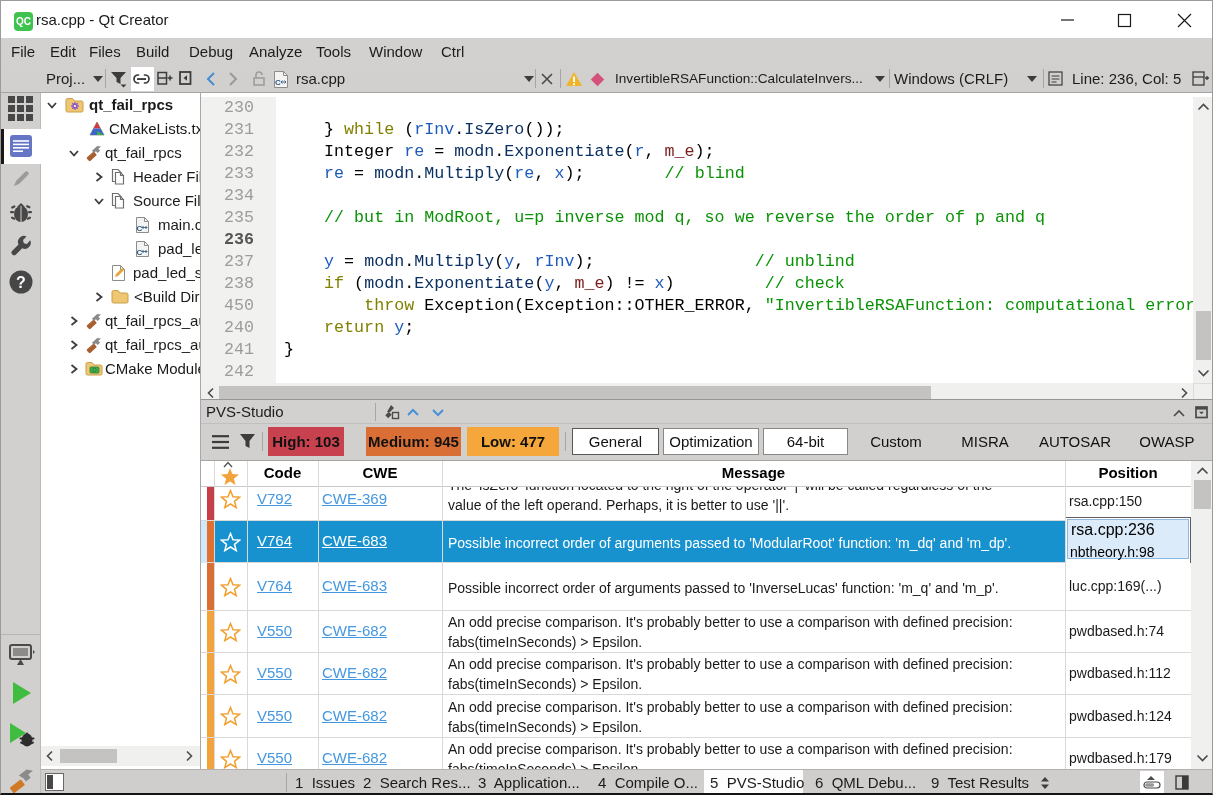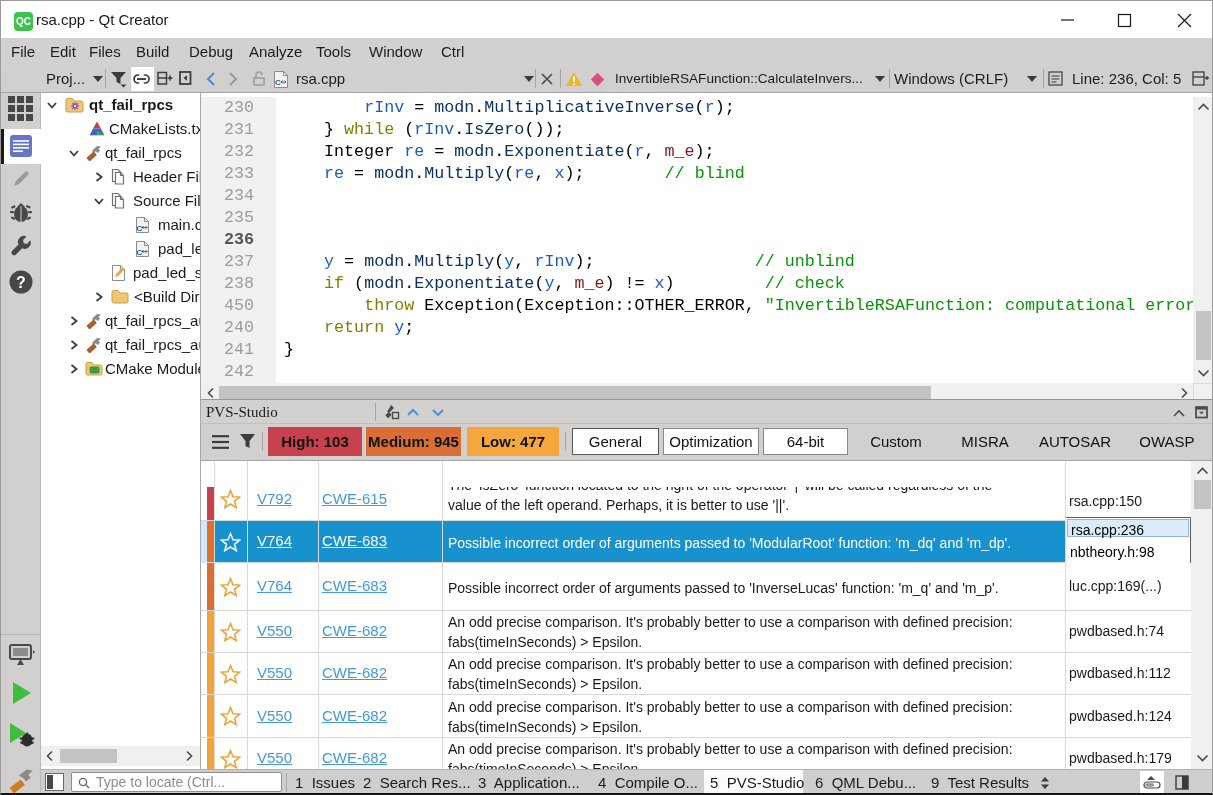--- a/index.html
+++ b/index.html
@@ -31,21 +31,21 @@
 #editor { position:absolute; left:200px; top:96px; width:1123px; height:306px; background:#fff; }
 #gutter { position:absolute; left:0; top:0; width:75px; height:286px; background:#f1f1f0; }
 .ln { position:absolute; left:0; width:53px; text-align:right; height:22px; line-height:22px; font-family:"Liberation Mono", monospace; font-size:16.7px; color:#9c9c9c; }
 .cl { position:absolute; left:83px; height:22px; line-height:22px; font-family:"Liberation Mono", monospace; font-size:16.7px; color:#000; white-space:pre; }
 .kw { color:#808000; } .loc { color:#1d5bbf; } .obj { color:#0b3063; }
 .mem { color:#79201f; } .cmt { color:#0a9306; } .str { color:#0a9306; }
 
 .sbtrack { position:absolute; background:#f0f0ef; }
 .sbthumb { position:absolute; background:#c5c3c2; }
 
-#pvstitle { position:absolute; left:200px; top:398px; width:1013px; height:25px; background:#d2d1d0; border-top:1px solid #989694; border-bottom:1px solid #c2c0be;font-family:Liberation Serif, serif; }
+#pvstitle { position:absolute; left:200px; top:398px; width:1013px; height:25px; background:#d2d1d0; border-top:1px solid #989694; border-bottom:1px solid #c2c0be; }
 #pvsbar { position:absolute; left:200px; top:423px; width:1013px; height:37px; background:#d1d0cf; border-bottom:1px solid #a7a5a3; }
 .sevbtn { position:absolute; top:3px; height:29px; line-height:29px; text-align:center; font-size:15px; font-weight:bold; color:#111; }
 .tglbtn { position:absolute; top:4px; height:27px; line-height:25px; text-align:center; font-size:15px; color:#111; background:#fff; border:1px solid #8a8886; }
 .flatbtn { position:absolute; top:4px; height:27px; line-height:27px; text-align:center; font-size:15px; color:#111; }
 
 #ptable { position:absolute; left:200px; top:460px; width:990px; height:308px; background:#fff; overflow:hidden; }
 .col { position:absolute; top:0; bottom:0; width:1px; background:#d9d9d8; }
 .prow { position:absolute; left:0; width:990px; border-bottom:1px solid #d9d9d8; background:#fff; }
 .stripe { position:absolute; left:6px; top:0; bottom:0; width:7px; }
 .lnk { font-size:15px; color:#4597e0; text-decoration:underline; }
@@ -387,24 +387,24 @@
     <div class="ln" style="top:66px">233</div>
     <div class="ln" style="top:88px">234</div>
     <div class="ln" style="top:110px">235</div>
     <div class="ln" style="top:132px;color:#555;font-weight:bold">236</div>
     <div class="ln" style="top:154px">237</div>
     <div class="ln" style="top:176px">238</div>
     <div class="ln" style="top:198px">450</div>
     <div class="ln" style="top:220px">240</div>
     <div class="ln" style="top:242px">241</div>
     <div class="ln" style="top:264px">242</div>
-    <div class="cl" style="top:0">        <span class="loc">rInv</span> = <span class="obj">modn</span>.<span class="obj">MultiplicativeInverse</span>(<span class="loc">r</span>);</div>
     <div class="cl" style="top:22px">    } <span class="kw">while</span> (<span class="loc">rInv</span>.<span class="obj">IsZero</span>());</div>
     <div class="cl" style="top:44px">    Integer <span class="loc">re</span> = <span class="obj">modn</span>.<span class="obj">Exponentiate</span>(<span class="loc">r</span>, <span class="mem">m_e</span>);</div>
     <div class="cl" style="top:66px">    <span class="loc">re</span> = <span class="obj">modn</span>.<span class="obj">Multiply</span>(<span class="loc">re</span>, <span class="loc">x</span>);        <span class="cmt">// blind</span></div>
+    <div class="cl" style="top:110px">    <span class="cmt">// but in ModRoot, u=p inverse mod q, so we reverse the order of p and q</span></div>
     <div class="cl" style="top:154px">    <span class="loc">y</span> = <span class="obj">modn</span>.<span class="obj">Multiply</span>(<span class="loc">y</span>, <span class="loc">rInv</span>);                <span class="cmt">// unblind</span></div>
     <div class="cl" style="top:176px">    <span class="kw">if</span> (<span class="obj">modn</span>.<span class="obj">Exponentiate</span>(<span class="loc">y</span>, <span class="mem">m_e</span>) != <span class="loc">x</span>)         <span class="cmt">// check</span></div>
     <div class="cl" style="top:198px">        <span class="kw">throw</span> Exception(Exception::OTHER_ERROR, <span class="str">"InvertibleRSAFunction: computational error");</span></div>
     <div class="cl" style="top:220px">    <span class="kw">return</span> <span class="loc">y</span>;</div>
     <div class="cl" style="top:242px">}</div>
 
     <div class="sbtrack" style="left:992px;top:0;width:21px;height:286px"></div>
     <svg class="abs" style="left:996px;top:5px" width="13" height="10">
         <path d="M1.5 7.5 L6.5 2.5 L11.5 7.5" fill="none" stroke="#4a4a4a" stroke-width="1.6"></path>
       </svg>
@@ -451,59 +451,71 @@
         <g stroke="#3c3c3c" stroke-width="2.2">
           <line x1="1" y1="2.2" x2="18" y2="2.2"></line>
           <line x1="1" y1="8" x2="18" y2="8"></line>
           <line x1="1" y1="13.8" x2="18" y2="13.8"></line>
         </g>
       </svg>
     <svg class="abs" style="left:38px;top:9px" width="17" height="17">
         <path d="M1 1 L16 1 L10.5 8 L10.5 15 L6.5 13 L6.5 8 Z" fill="#3c3c3c"></path>
       </svg>
     <div class="vsep" style="left:61px;top:8px"></div>
-    <div class="sevbtn" style="left:67px;width:94px;background:#c8414e">High: 103</div>
+    <div class="sevbtn" style="left:67px;width:76px;background:#c8414e">High: 103</div>
     <div class="sevbtn" style="left:165px;width:95px;background:#d96f35">Medium: 945</div>
     <div class="sevbtn" style="left:266px;width:92px;background:#f6a73c">Low: 477</div>
     <div class="vsep" style="left:364px;top:8px"></div>
     <div class="tglbtn" style="left:371px;width:87px;border-color:#5a5856">General</div>
     <div class="tglbtn" style="left:462px;width:96px">Optimization</div>
     <div class="tglbtn" style="left:562px;width:85px">64-bit</div>
     <div class="flatbtn" style="left:660px;width:70px">Custom</div>
     <div class="flatbtn" style="left:749px;width:70px">MISRA</div>
     <div class="flatbtn" style="left:836px;width:76px">AUTOSAR</div>
     <div class="flatbtn" style="left:928px;width:76px">OWASP</div>
   </div>
   <div id="ptable">
 
+    <div class="abs" style="left:0;top:0;width:990px;height:26px;background:#fff;border-bottom:1px solid #c9c9c8">
+      <svg class="abs" style="left:21px;top:0" width="12" height="7">
+          <path d="M2 6 L6 1.5 L10 6" fill="none" stroke="#555" stroke-width="1.4"></path>
+        </svg>
+      <svg class="abs" style="left:19px;top:6px" width="20" height="19">
+          <path d="M10 1 L12.4 7.1 L19 7.5 L13.9 11.7 L15.6 18 L10 14.5 L4.4 18 L6.1 11.7 L1 7.5 L7.6 7.1 Z" fill="#f2a33b"></path>
+        </svg>
+      <div class="abs" style="left:46px;top:3px;width:71px;text-align:center;font-weight:bold;font-size:15px">Code</div>
+      <div class="abs" style="left:117px;top:3px;width:124px;text-align:center;font-weight:bold;font-size:15px">CWE</div>
+      <div class="abs" style="left:241px;top:3px;width:623px;text-align:center;font-weight:bold;font-size:15px">Message</div>
+      <div class="abs" style="left:864px;top:3px;width:126px;text-align:center;font-weight:bold;font-size:15px">Position</div>
+    </div>
 
     <div class="prow" style="top:26px;height:34px;overflow:hidden">
       <div class="stripe" style="background:#c63f49"></div>
       <svg class="abs" style="left:19px;top:2px" width="21" height="20">
           <path d="M10.5 1.5 L13 7.7 L19.6 8.1 L14.5 12.3 L16.2 18.6 L10.5 15 L4.8 18.6 L6.5 12.3 L1.4 8.1 L8 7.7 Z" fill="none" stroke="#f0a030" stroke-width="1.5"></path>
         </svg>
       <div class="abs lnk" style="left:56px;top:3px">V792</div>
-      <div class="abs lnk" style="left:121px;top:3px">CWE-615</div>
+      <div class="abs lnk" style="left:121px;top:3px">CWE-369</div>
       <div class="msg" style="top:-12px">The 'IsZero' function located to the right of the operator '|' will be called regardless of the<br>value of the left operand. Perhaps, it is better to use '||'.</div>
       <div class="pos" style="top:6px">rsa.cpp:150</div>
     </div>
 
     <div class="prow" style="top:60px;height:42px;background:#1792cf">
       <div class="abs" style="left:0;top:0;width:6px;height:42px;background:#cfe8fa"></div>
       <div class="stripe" style="background:#e0702f"></div>
       <svg class="abs" style="left:19px;top:11px" width="21" height="20">
           <path d="M10.5 1.5 L13 7.7 L19.6 8.1 L14.5 12.3 L16.2 18.6 L10.5 15 L4.8 18.6 L6.5 12.3 L1.4 8.1 L8 7.7 Z" fill="none" stroke="#fff" stroke-width="1.5"></path>
         </svg>
       <div class="abs lnk" style="left:56px;top:11px;color:#fff">V764</div>
       <div class="abs lnk" style="left:121px;top:11px;color:#fff">CWE-683</div>
       <div class="msg" style="top:12px;color:#fff">Possible incorrect order of arguments passed to 'ModularRoot' function: 'm_dq' and 'm_dp'.</div>
     </div>
 
     <div class="abs" style="left:864px;top:56px;width:126px;height:47px;background:#fff;border:1px solid #5f5f5f">
-      <div class="abs" style="left:1px;top:1px;width:122px;height:18px;background:#dcebfa;border:1px solid #8cb8e2;font-size:14px;line-height:20px;padding-left:3px">rsa.cpp:236</div>
+      <div class="abs" style="left:1px;top:1px;width:122px;height:40px;background:#dcebfa;border:1px solid #8cb8e2;font-size:16px;line-height:20px;padding-left:3px">rsa.cpp:236</div>
       <div class="abs" style="left:4px;top:26px;font-size:14px">nbtheory.h:98</div>
     </div>
 
     <div class="prow" style="top:102px;height:48px">
       <div class="stripe" style="background:#d96f35"></div>
       <svg class="abs" style="left:19px;top:14px" width="21" height="20">
           <path d="M10.5 1.5 L13 7.7 L19.6 8.1 L14.5 12.3 L16.2 18.6 L10.5 15 L4.8 18.6 L6.5 12.3 L1.4 8.1 L8 7.7 Z" fill="none" stroke="#f0a030" stroke-width="1.5"></path>
         </svg>
       <div class="abs lnk" style="left:56px;top:14px">V764</div>
       <div class="abs lnk" style="left:121px;top:14px">CWE-683</div>
@@ -564,27 +576,20 @@
         <path d="M1.5 7.5 L6.5 2.5 L11.5 7.5" fill="none" stroke="#4a4a4a" stroke-width="1.6"></path>
       </svg>
     <div class="sbthumb" style="left:1193px;top:479px;width:17px;height:29px"></div>
     <svg class="abs" style="left:1195px;top:752px" width="13" height="10">
         <path d="M1.5 2.5 L6.5 7.5 L11.5 2.5" fill="none" stroke="#4a4a4a" stroke-width="1.6"></path>
       </svg>
   </div>
   <div id="statusbar">
     <div class="abs" style="left:4px;top:3px;width:19px;height:18px;background:#fff;border:1px solid #6a6866"></div>
     <div class="abs" style="left:6px;top:5px;width:6px;height:14px;background:#4a4846"></div>
-    <div class="abs" style="left:30px;top:2px;width:211px;height:20px;background:#fff;border:1px solid #908e8c;border-radius:2px">
-      <svg class="abs" style="left:6px;top:4px" width="13" height="13">
-          <circle cx="5" cy="5" r="3.6" fill="none" stroke="#6a6a6a" stroke-width="1.4"></circle>
-          <line x1="7.8" y1="7.8" x2="11" y2="11" stroke="#6a6a6a" stroke-width="1.4"></line>
-        </svg>
-      <div class="abs" style="left:24px;top:0;height:18px;line-height:18px;font-size:14px;color:#8f8d8b">Type to locate (Ctrl...</div>
-    </div>
     <div class="vsep" style="left:245px;top:3px"></div>
     <div class="it" style="left:254px">1&nbsp; Issues</div>
     <div class="it" style="left:322px">2&nbsp; Search Res...</div>
     <div class="it" style="left:437px">3&nbsp; Application...</div>
     <div class="it" style="left:557px">4&nbsp; Compile O...</div>
     <div class="abs" style="left:663px;top:0;width:99px;height:25px;background:#fdfdfd"></div>
     <div class="it" style="left:669px">5&nbsp; PVS-Studio</div>
     <div class="it" style="left:774px">6&nbsp; QML Debu...</div>
     <div class="it" style="left:890px">9&nbsp; Test Results</div>
     <svg class="abs" style="left:998px;top:6px" width="12" height="14">

